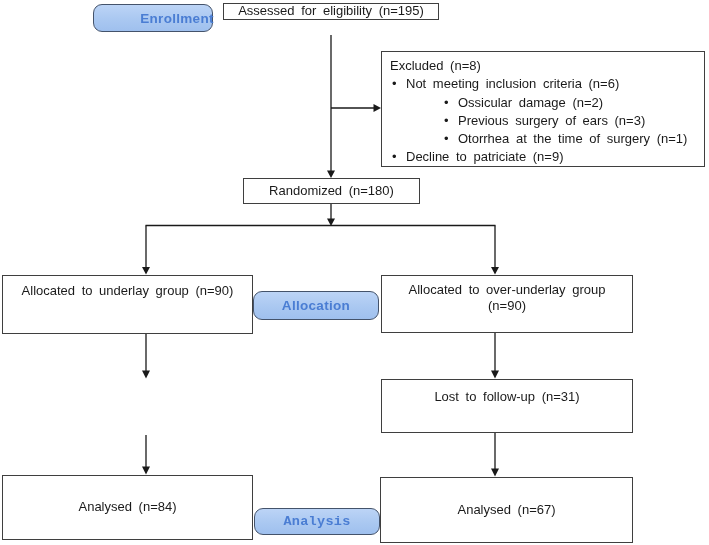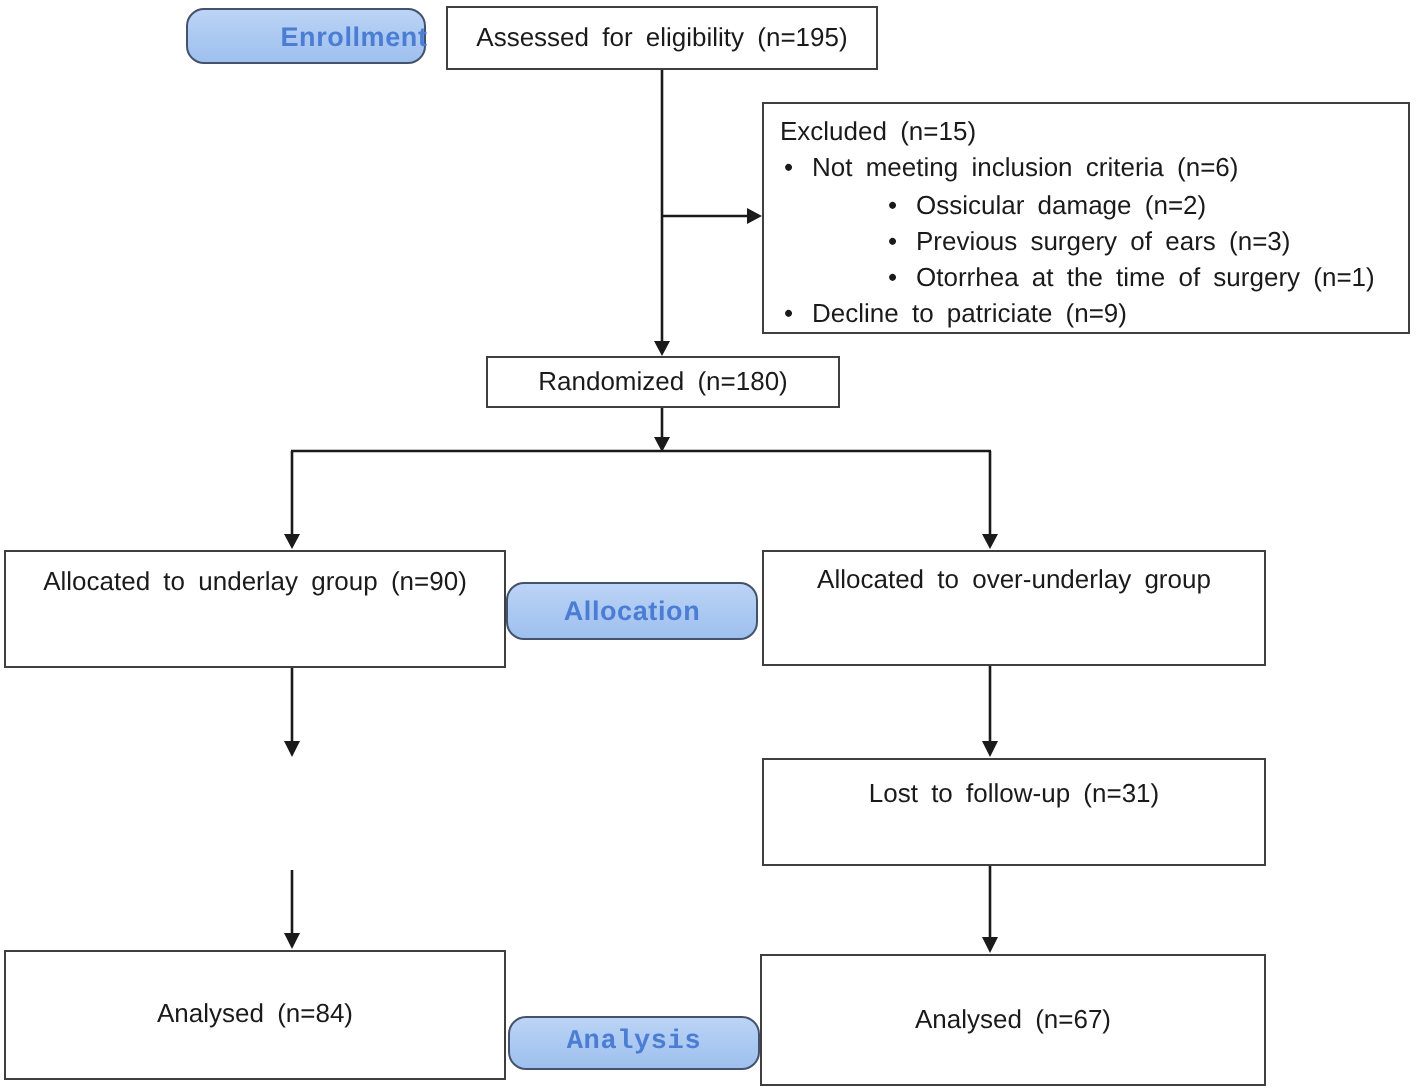--- a/index.html
+++ b/index.html
@@ -112,39 +112,40 @@
     <line x1="146" y1="435" x2="146" y2="467" stroke="#1a1a1a" stroke-width="1.3"></line>
     <polygon points="142,466.5 150,466.5 146,474.5" fill="#1a1a1a"></polygon>
     <line x1="495" y1="433" x2="495" y2="469" stroke="#1a1a1a" stroke-width="1.3"></line>
     <polygon points="491,468.5 499,468.5 495,476.5" fill="#1a1a1a"></polygon>
   </svg>
 
   <div class="stage" style="left:93px; top:4px; width:120px; height:28px;padding-left:48px;">Enrollment</div>
   <div class="stage" style="left:253px; top:291px; width:126px; height:29px;">Allocation</div>
   <div class="stage" style="left:254px; top:508px; width:126px; height:27px;font-family:Liberation Mono, monospace;">Analysis</div>
 
-  <div class="node center-all" style="left:223px; top:3px; width:216px; height:32px;">Assessed for eligibility (n=195)</div>
+  <div class="node center-all" style="left:223px; top:3px; width:216px; height:17px;">Assessed for eligibility (n=195)</div>
 
   <div class="node" style="left:381px; top:51px; width:324px; height:116px;">
     <div class="excluded-content">
-      <div class="ex-row">Excluded (n=15)</div>
+      <div class="ex-row">Excluded (n=8)</div>
       <div class="ex-row lv1">Not meeting inclusion criteria (n=6)</div>
       <div class="ex-row lv2">Ossicular damage (n=2)</div>
       <div class="ex-row lv2">Previous surgery of ears (n=3)</div>
       <div class="ex-row lv2">Otorrhea at the time of surgery (n=1)</div>
       <div class="ex-row lv1">Decline to patriciate (n=9)</div>
     </div>
   </div>
 
   <div class="node center-all" style="left:243px; top:178px; width:177px; height:26px;">Randomized (n=180)</div>
 
   <div class="node top-center" style="left:2px; top:275px; width:251px; height:59px;">Allocated to underlay group (n=90)</div>
 
   <div class="node multiline" style="left:381px; top:275px; width:252px; height:58px;">
     <div>Allocated to over-underlay group</div>
+    <div>(n=90)</div>
   </div>
 
 
   <div class="node top-center" style="left:381px; top:379px; width:252px; height:54px; padding-top:9px;">Lost to follow-up (n=31)</div>
 
   <div class="node center-all" style="left:2px; top:475px; width:251px; height:65px;">Analysed (n=84)</div>
 
   <div class="node center-all" style="left:380px; top:477px; width:253px; height:66px;">Analysed (n=67)</div>
 
 </div>

